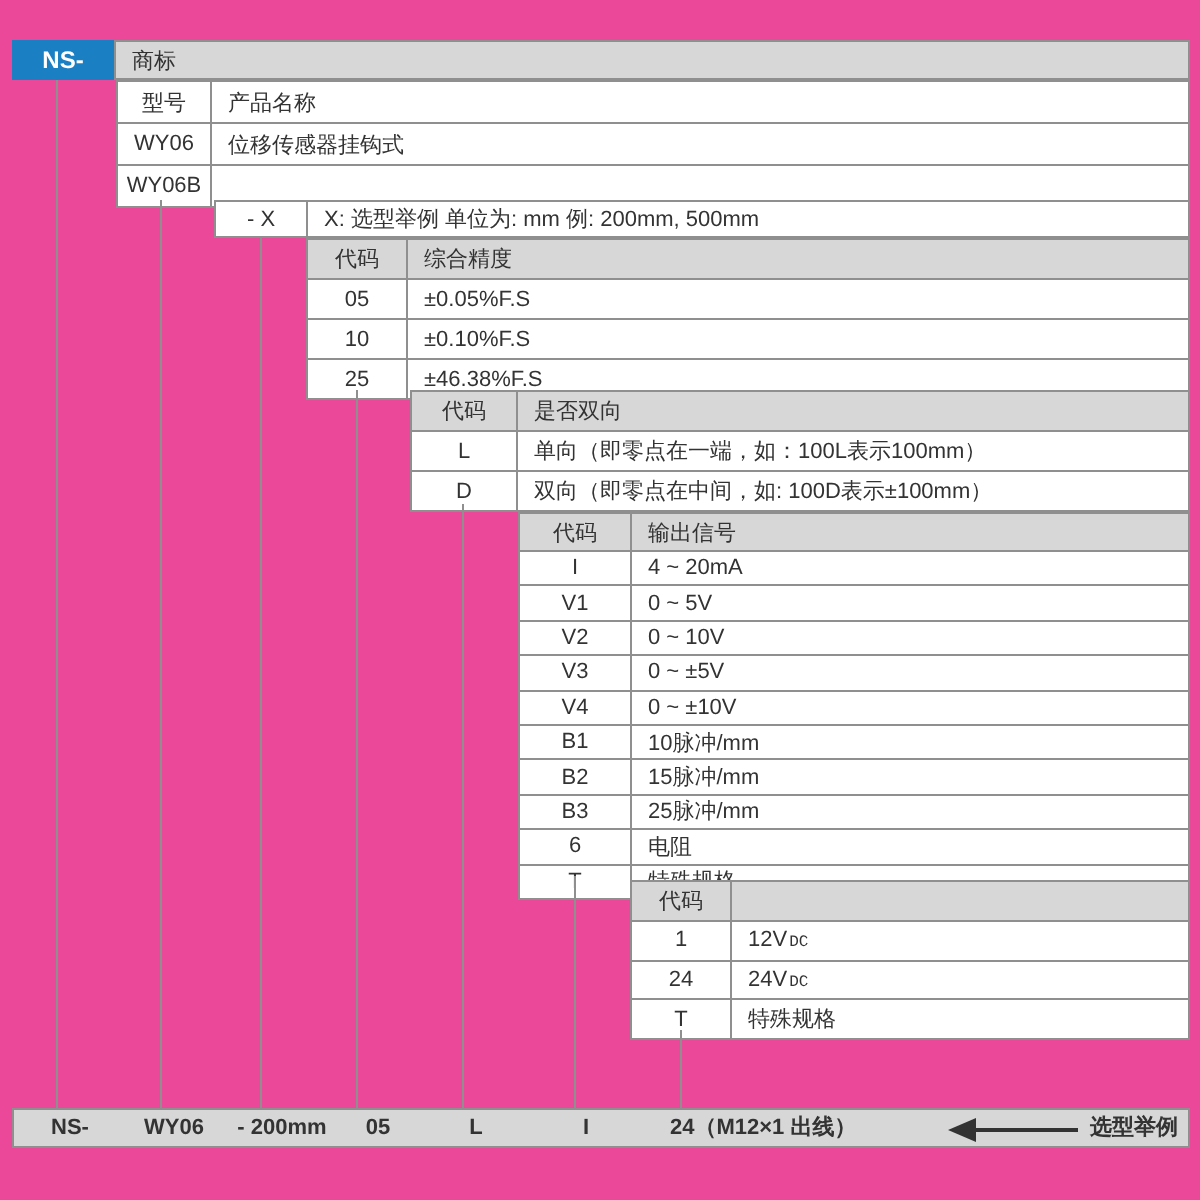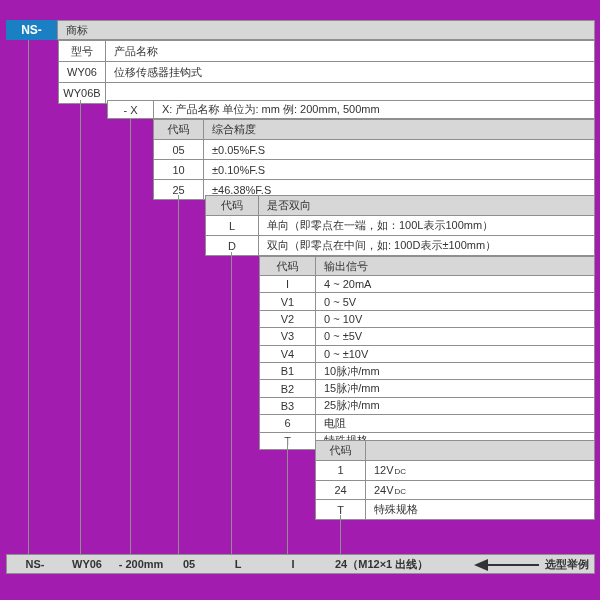--- a/index.html
+++ b/index.html
@@ -3,21 +3,21 @@
 <meta charset="utf-8">
 <style>
   :root{
     --accent:#1b7fc4;
     --hdr-gray:#d7d7d7;
     --border:#8f8f8f;
     --text:#333333;
   }
   html,body{margin:0;padding:0;background:#ffffff;}
   .page{
-    position:relative;width:600px;height:600px;background:#a21caf;
+    position:relative;width:600px;height:600px;background:#ec4899;
     font-family:"Liberation Sans","DejaVu Sans",sans-serif;
     font-size:11px;color:var(--text);overflow:hidden;
   }
   .abs{position:absolute;box-sizing:border-box;}
   
   .brand-cell{
     left:6px;top:20px;width:51px;height:20px;background:var(--accent);
     color:#ffffff;font-weight:bold;font-size:12px;
     display:flex;align-items:center;justify-content:center;
   }
@@ -47,21 +47,21 @@
   #direction-table .tr{height:19px;}
   #direction-table .td.code{width:53px;}
   #output-table{left:259px;top:256px;width:336px;}
   #output-table .tr{height:16.4px;}
   #output-table .tr.head{height:18px;}
   #output-table .td.code{width:56px;}
   #voltage-table{left:315px;top:440px;width:280px;}
   #voltage-table .tr{height:18.7px;}
   #voltage-table .tr.head{height:19px;}
   #voltage-table .td.code{width:50px;}
-  .subcap{font-size:8px;letter-spacing:0;margin-left:1px;transform:translateY(1px);}
+  .subcap{font-size:8px;letter-spacing:0;margin-left:1px;transform:translateY(1px);font-family:Liberation Mono, monospace;}
   
   .vline{position:absolute;width:1px;background:var(--border);}
   
   .example-bar{
     left:6px;top:554px;width:589px;height:20px;background:var(--hdr-gray);
     border:1px solid var(--border);
   }
   .seg{position:absolute;top:0;height:18px;line-height:18px;font-weight:bold;white-space:nowrap;}
   .seg.centered{transform:translateX(-50%);}
   .arrow-line{position:absolute;left:480px;top:9px;width:52px;height:2px;background:#333;}
@@ -89,21 +89,21 @@
         <div class="td code">WY06</div>
         <div class="td desc">位移传感器挂钩式</div>
       </div>
       <div class="tr">
         <div class="td code">WY06B</div>
       </div>
     </div>
 
   <div class="abs" id="stroke-row">
     <div class="td code">- X</div>
-    <div class="td desc">X: 产品名称 单位为: mm 例: 200mm, 500mm</div>
+    <div class="td desc">X: 选型举例 单位为: mm 例: 200mm, 500mm</div>
   </div>
 
   <div class="abs tbl" id="accuracy-table">
       <div class="tr head">
         <div class="td code">代码</div>
         <div class="td desc">综合精度</div>
       </div>
       <div class="tr">
         <div class="td code">05</div>
         <div class="td desc">±0.05%F.S</div>

